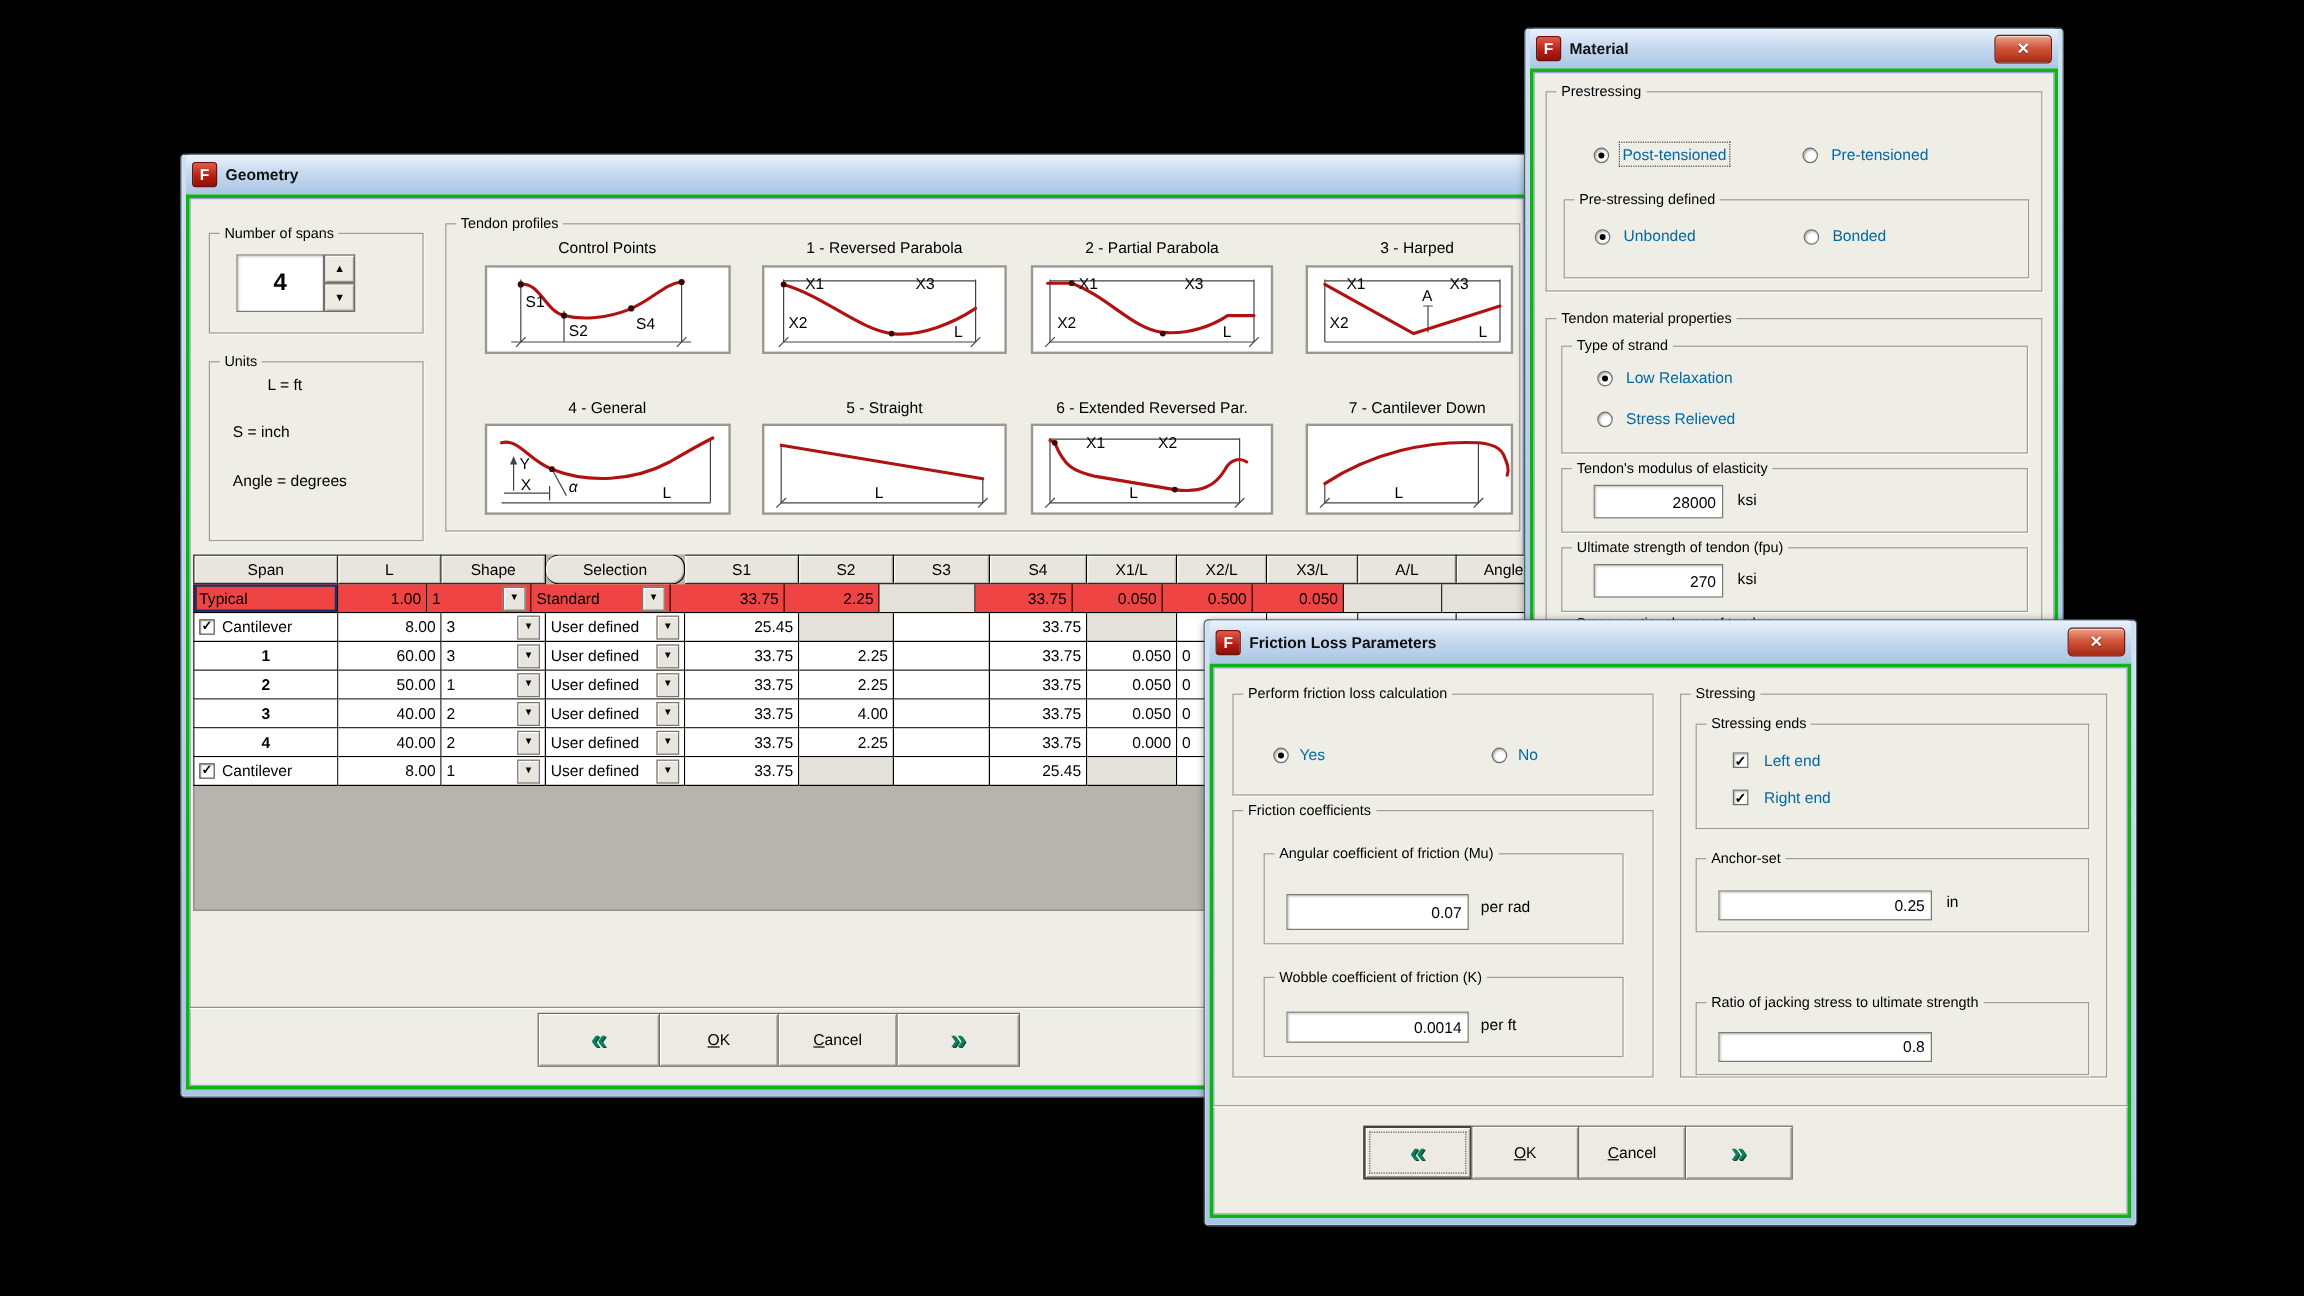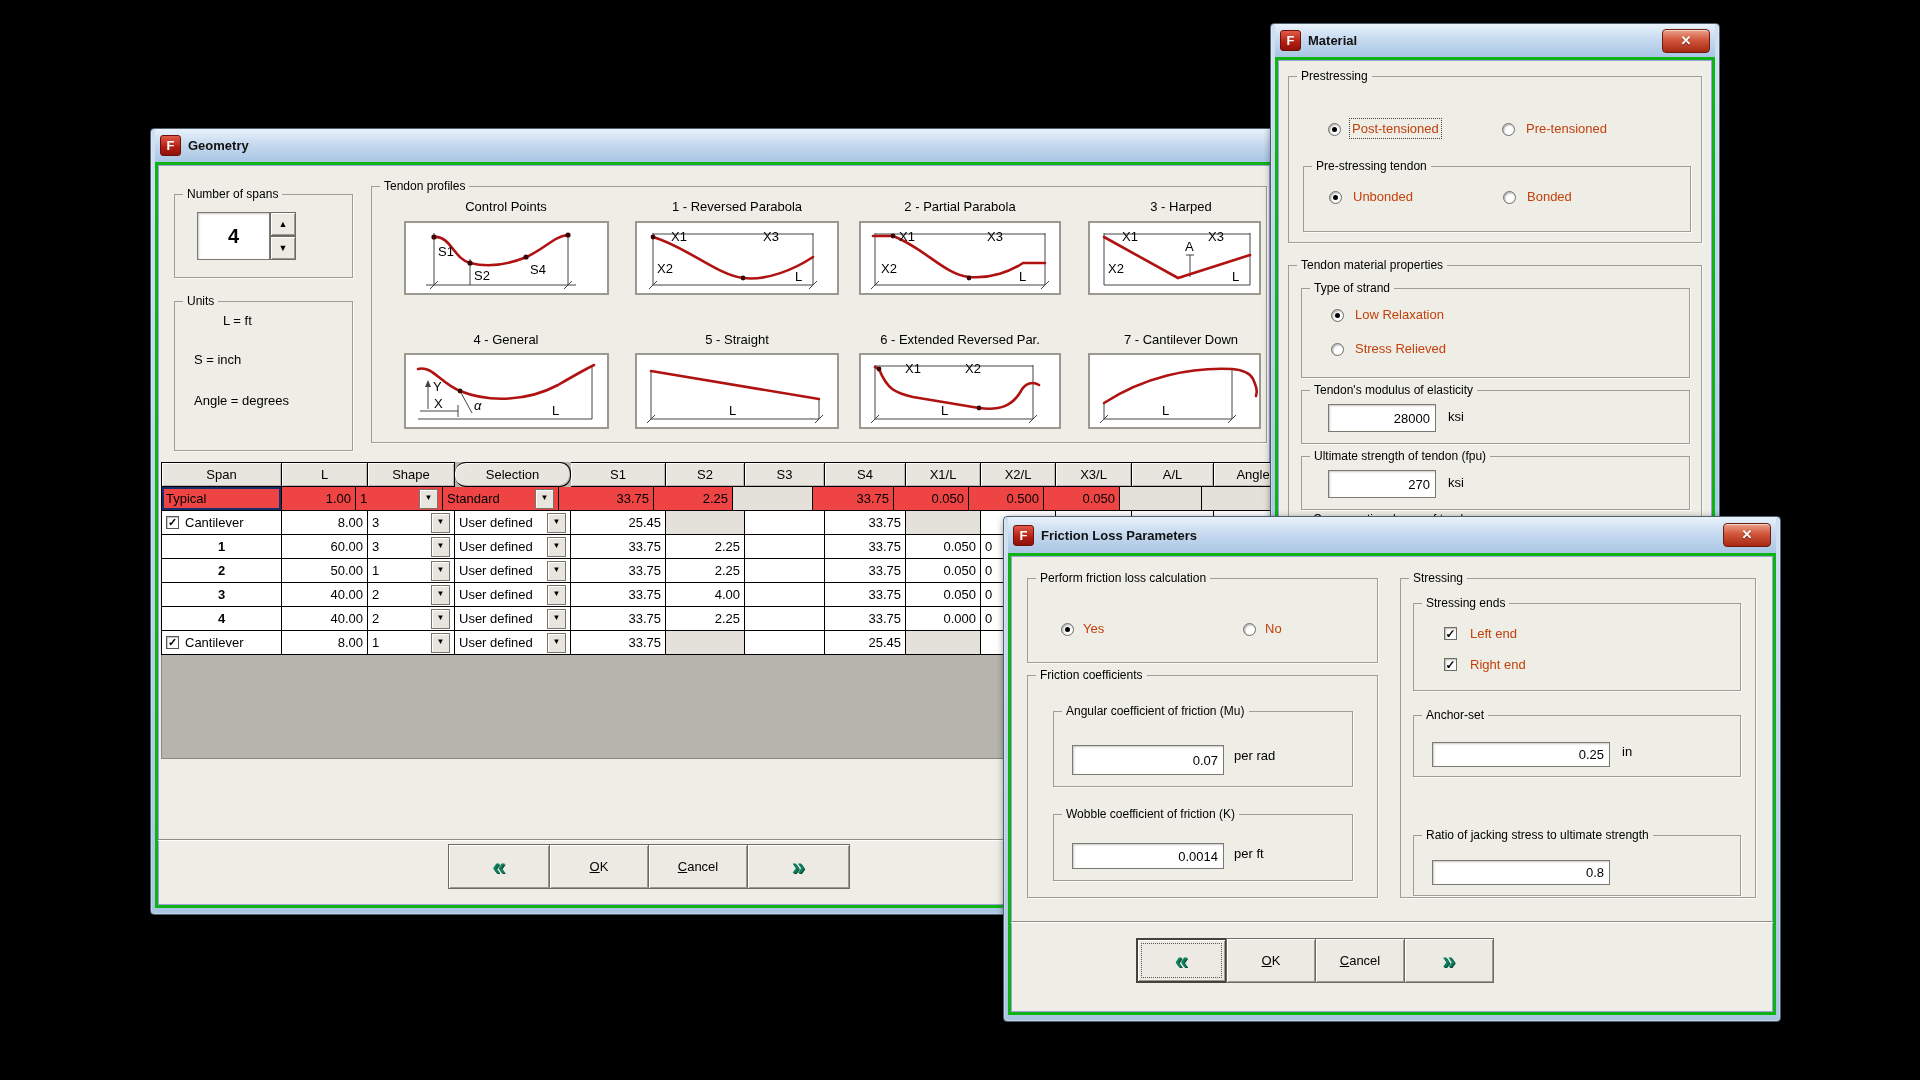--- a/index.html
+++ b/index.html
@@ -18,21 +18,21 @@
     color:#fff;font-size:13px;font-weight:bold;text-align:center;line-height:21px;
     box-shadow:inset 0 1px 0 rgba(255,255,255,.55);text-shadow:0 1px 1px rgba(0,0,0,.5);}
   .client{position:relative;border:3px solid #0eb413;background:#eeede6;overflow:hidden;
     box-shadow:inset 0 0 0 1px #9f9fe0;}
   .grp{position:absolute;border:1px solid #a09e94;box-shadow:1px 1px 0 rgba(255,255,255,.75);box-sizing:border-box;}
   .glabel{position:absolute;top:-8px;left:8px;background:#eeede6;padding:0 4px;font-size:12px;color:#000;white-space:nowrap;}
   .stxt{position:absolute;font-size:13px;color:#000;white-space:nowrap;}
   .radio{position:absolute;width:13px;height:13px;border-radius:50%;background:#fff;border:1px solid #6f6d65;
     box-shadow:inset 1px 1px 2px rgba(0,0,0,.35);box-sizing:border-box;}
   .radio.sel::after{content:"";position:absolute;left:3px;top:3px;width:5px;height:5px;border-radius:50%;background:#000;}
-  .rlabel{position:absolute;font-size:13px;color:#c2410c;white-space:nowrap;}
+  .rlabel{position:absolute;font-size:13px;color:#0369a1;white-space:nowrap;}
   .focusdot{outline:1px dotted #444;outline-offset:2px;}
   .cbox{position:absolute;width:13px;height:13px;background:#fff;border:1px solid #6f6d65;
     box-shadow:inset 1px 1px 2px rgba(0,0,0,.3);font-size:12px;font-weight:bold;line-height:12px;text-align:center;color:#000;box-sizing:border-box;}
   .field{position:absolute;background:#fff;border:1px solid #7b7970;box-shadow:inset 1px 1px 2px rgba(0,0,0,.22);
     font-size:13px;color:#000;text-align:right;padding:0 5px;box-sizing:border-box;display:flex;align-items:center;justify-content:flex-end;}
   .unit{position:absolute;font-size:13px;color:#000;}
   .sep{position:absolute;height:0;border-top:1px solid #8f8d84;border-bottom:1px solid #fff;}
   .btnrow{position:absolute;display:flex;}
   .btn{height:45px;background:#eceae2;border:1px solid #6d6b63;box-shadow:inset 1px 1px 0 #fff,inset -1px -1px 0 #9a988f;
     box-sizing:border-box;display:flex;align-items:center;justify-content:center;font-size:13px;color:#000;margin-left:-1px;position:relative;}
@@ -427,21 +427,21 @@
   </div>
   <div class="client" style="height:496px;">
 
     <div class="grp" style="left:10px;top:16px;width:414px;height:167px;">
       <span class="glabel">Prestressing</span>
       <div class="radio sel" style="left:39px;top:46px;"></div>
       <span class="rlabel focusdot" style="left:63px;top:44px;">Post-tensioned</span>
       <div class="radio" style="left:213px;top:46px;"></div>
       <span class="rlabel" style="left:237px;top:44px;">Pre-tensioned</span>
       <div class="grp" style="left:14px;top:89px;width:388px;height:66px;">
-        <span class="glabel" style="background:#eeede6;">Pre-stressing tendon</span>
+        <span class="glabel" style="background:#eeede6;">Pre-stressing defined</span>
         <div class="radio sel" style="left:25px;top:24px;"></div>
         <span class="rlabel" style="left:49px;top:22px;">Unbonded</span>
         <div class="radio" style="left:199px;top:24px;"></div>
         <span class="rlabel" style="left:223px;top:22px;">Bonded</span>
       </div>
     </div>
 
     <div class="grp" style="left:10px;top:205px;width:414px;height:288px;">
       <span class="glabel">Tendon material properties</span>
 

